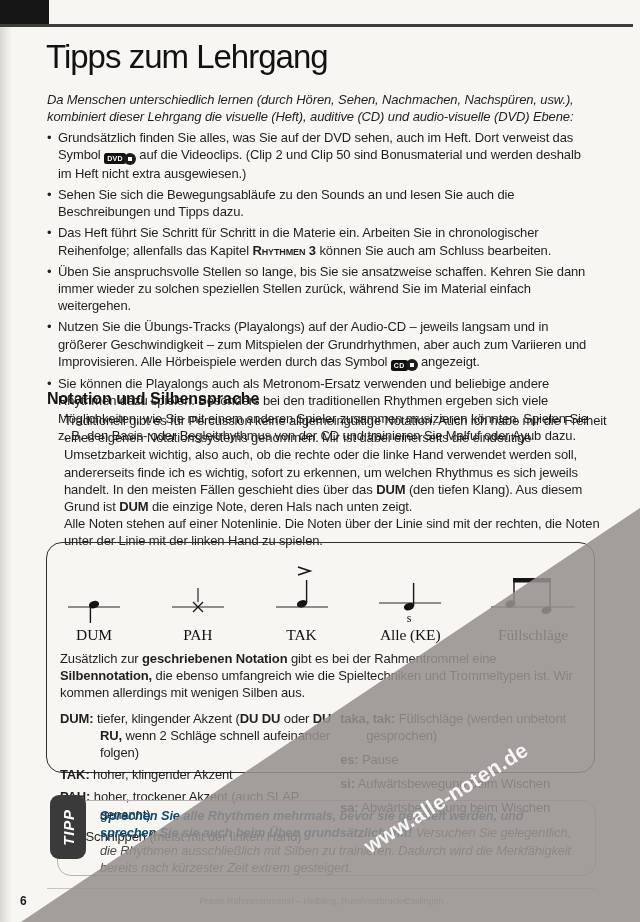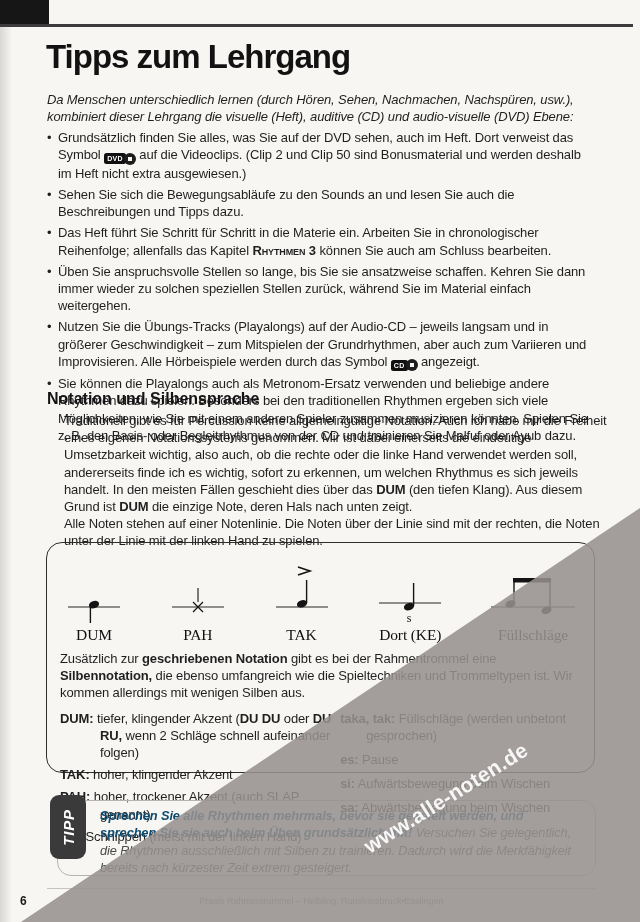--- a/index.html
+++ b/index.html
@@ -3,21 +3,21 @@
 <meta charset="utf-8">
 <style>
   html,body{margin:0;padding:0;width:640px;height:922px;overflow:hidden;
     font-family:"Liberation Sans",sans-serif;background:#efeeec;}
   #page{position:relative;width:640px;height:922px;background:#f7f6f3;overflow:hidden;}
   .edge-shade{position:absolute;left:0;top:0;width:12px;height:922px;
     background:linear-gradient(90deg,rgba(60,55,50,0.16),rgba(60,55,50,0));z-index:0;}
   .corner{position:absolute;left:0;top:0;width:49px;height:24px;background:#161616;z-index:1;}
   .top-rule{position:absolute;left:0;top:24px;width:633px;height:2.5px;background:#3c3c3c;z-index:1;}
 
-  .title{position:absolute;left:46px;top:38px;margin:0;font-size:33px;font-weight:bold;
+  .title{position:absolute;left:46px;top:38px;margin:0;font-size:33px;font-weight:normal;
     letter-spacing:-1px;color:#121212;z-index:1;}
 
   .body-text{font-size:13px;line-height:17.2px;color:#1f1f1f;letter-spacing:-0.12px;}
   .intro{position:absolute;left:47px;top:91px;width:549px;margin:0;z-index:1;font-style:italic;}
 
   .bullets{position:absolute;left:47px;top:129px;width:549px;margin:0;padding:0;list-style:none;z-index:1;}
   .bullets li{position:relative;padding-left:11px;margin-bottom:4px;}
   .bullets li::before{content:"\2022";position:absolute;left:0;top:0;color:#1f1f1f;}
   .sc{font-weight:bold;font-variant:small-caps;}
 
@@ -153,21 +153,21 @@
         </svg>
         <div class="sym-label">TAK</div>
       </div>
       <div class="sym">
         <svg width="70" height="62" viewBox="0 0 70 62">
           <line x1="4" y1="40" x2="66" y2="40" stroke="#6b6b6b" stroke-width="1.4"></line>
           <ellipse cx="34" cy="43.6" rx="5.2" ry="3.6" transform="rotate(-18 34 43.6)" fill="#141414"></ellipse>
           <line x1="38.6" y1="43" x2="38.6" y2="20" stroke="#141414" stroke-width="1.4"></line>
           <text x="34" y="59" text-anchor="middle" font-family="Liberation Serif, serif" font-size="12" fill="#141414">s</text>
         </svg>
-        <div class="sym-label">Dort (KE)</div>
+        <div class="sym-label">Alle (KE)</div>
       </div>
       <div class="sym">
         <svg width="88" height="62" viewBox="0 0 88 62">
           <line x1="2" y1="44" x2="86" y2="44" stroke="#6b6b6b" stroke-width="1.4"></line>
           <rect x="24" y="15" width="38" height="4.5" fill="#141414"></rect>
           <line x1="25" y1="17" x2="25" y2="41" stroke="#141414" stroke-width="1.4"></line>
           <ellipse cx="21.5" cy="41" rx="5.2" ry="3.6" transform="rotate(-18 21.5 41)" fill="#141414"></ellipse>
           <line x1="61" y1="17" x2="61" y2="47" stroke="#141414" stroke-width="1.4"></line>
           <ellipse cx="57.5" cy="47.3" rx="5.2" ry="3.6" transform="rotate(-18 57.5 47.3)" fill="#141414"></ellipse>
         </svg>

